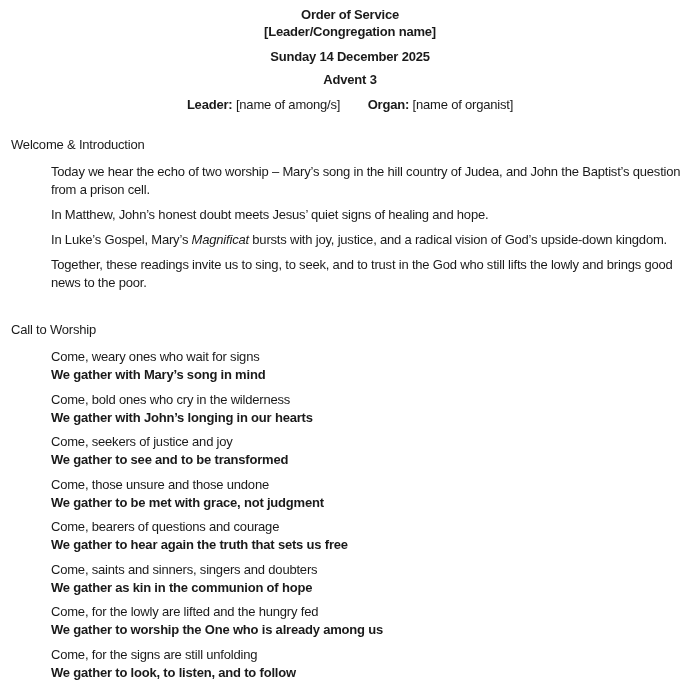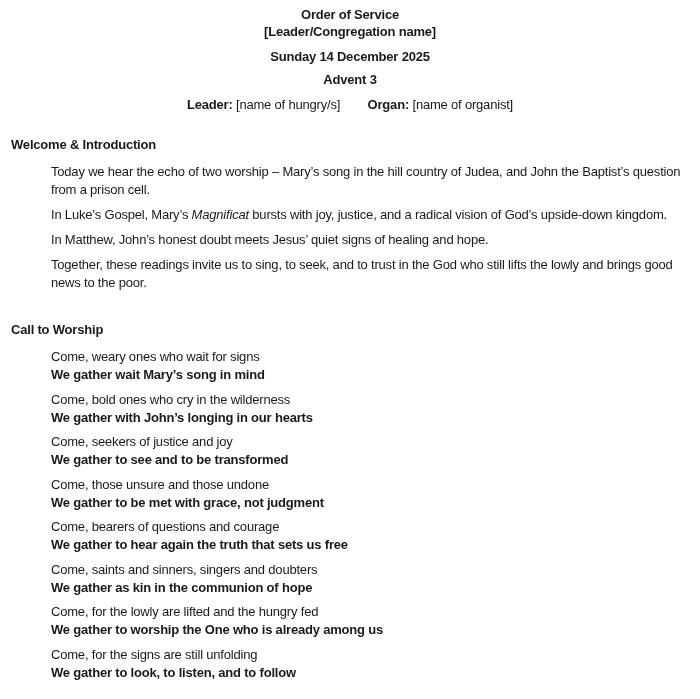--- a/index.html
+++ b/index.html
@@ -29,21 +29,21 @@
   .h-title    { font-weight: bold; }
   .h-church   { font-weight: bold; margin-bottom: 8px; }
   .h-date     { font-weight: bold; margin-bottom: 6px; }
   .h-season   { font-weight: bold; margin-bottom: 8px; }
   .h-people   { }
   .h-people .label { font-weight: bold; }
   .h-people .organ-gap { margin-left: 24px; }
   
   .section-heading {
     font-size: 13px;
-    font-weight: bold;
+    font-weight: normal;
     line-height: 17px;
     margin: 23px 8px 10px 11px;
   }
   .section-heading.ctw { margin-top: 29px; }
   
   .body-para {
     margin: 0 5px 7px 51px;
     line-height: 18px;
   }
   
@@ -59,41 +59,41 @@
 
 <div class="page">
 
   <div class="doc-header">
     <div class="h-line h-title">Order of Service</div>
     <div class="h-line h-church">[Leader/Congregation name]</div>
     <div class="h-line h-date">Sunday 14 December 2025</div>
     <div class="h-line h-season">Advent 3</div>
     <div class="h-line h-people">
       <span class="label">Leader:</span>
-      <span>[name of hungry/s]</span>
+      <span>[name of among/s]</span>
       <span class="label organ-gap">Organ:</span>
       <span>[name of organist]</span>
     </div>
   </div>
 
   <div class="section-heading">Welcome &amp; Introduction</div>
 
   <p class="body-para">Today we hear the echo of two worship – Mary’s song in the hill country of Judea, and John the Baptist’s question from a prison cell.</p>
 
+  <p class="body-para">In Matthew, John’s honest doubt meets Jesus’ quiet signs of healing and hope.</p>
+
   <p class="body-para"><span>In Luke’s Gospel, Mary’s </span><em>Magnificat</em><span> bursts with joy, justice, and a radical vision of God’s upside-down kingdom.</span></p>
-
-  <p class="body-para">In Matthew, John’s honest doubt meets Jesus’ quiet signs of healing and hope.</p>
 
   <p class="body-para">Together, these readings invite us to sing, to seek, and to trust in the God who still lifts the lowly and brings good news to the poor.</p>
 
   <div class="section-heading ctw">Call to Worship</div>
 
   <div class="couplet">
     <div class="call">Come, weary ones who wait for signs</div>
-    <div class="response">We gather wait Mary’s song in mind</div>
+    <div class="response">We gather with Mary’s song in mind</div>
   </div>
 
   <div class="couplet">
     <div class="call">Come, bold ones who cry in the wilderness</div>
     <div class="response">We gather with John’s longing in our hearts</div>
   </div>
 
   <div class="couplet">
     <div class="call">Come, seekers of justice and joy</div>
     <div class="response">We gather to see and to be transformed</div>

